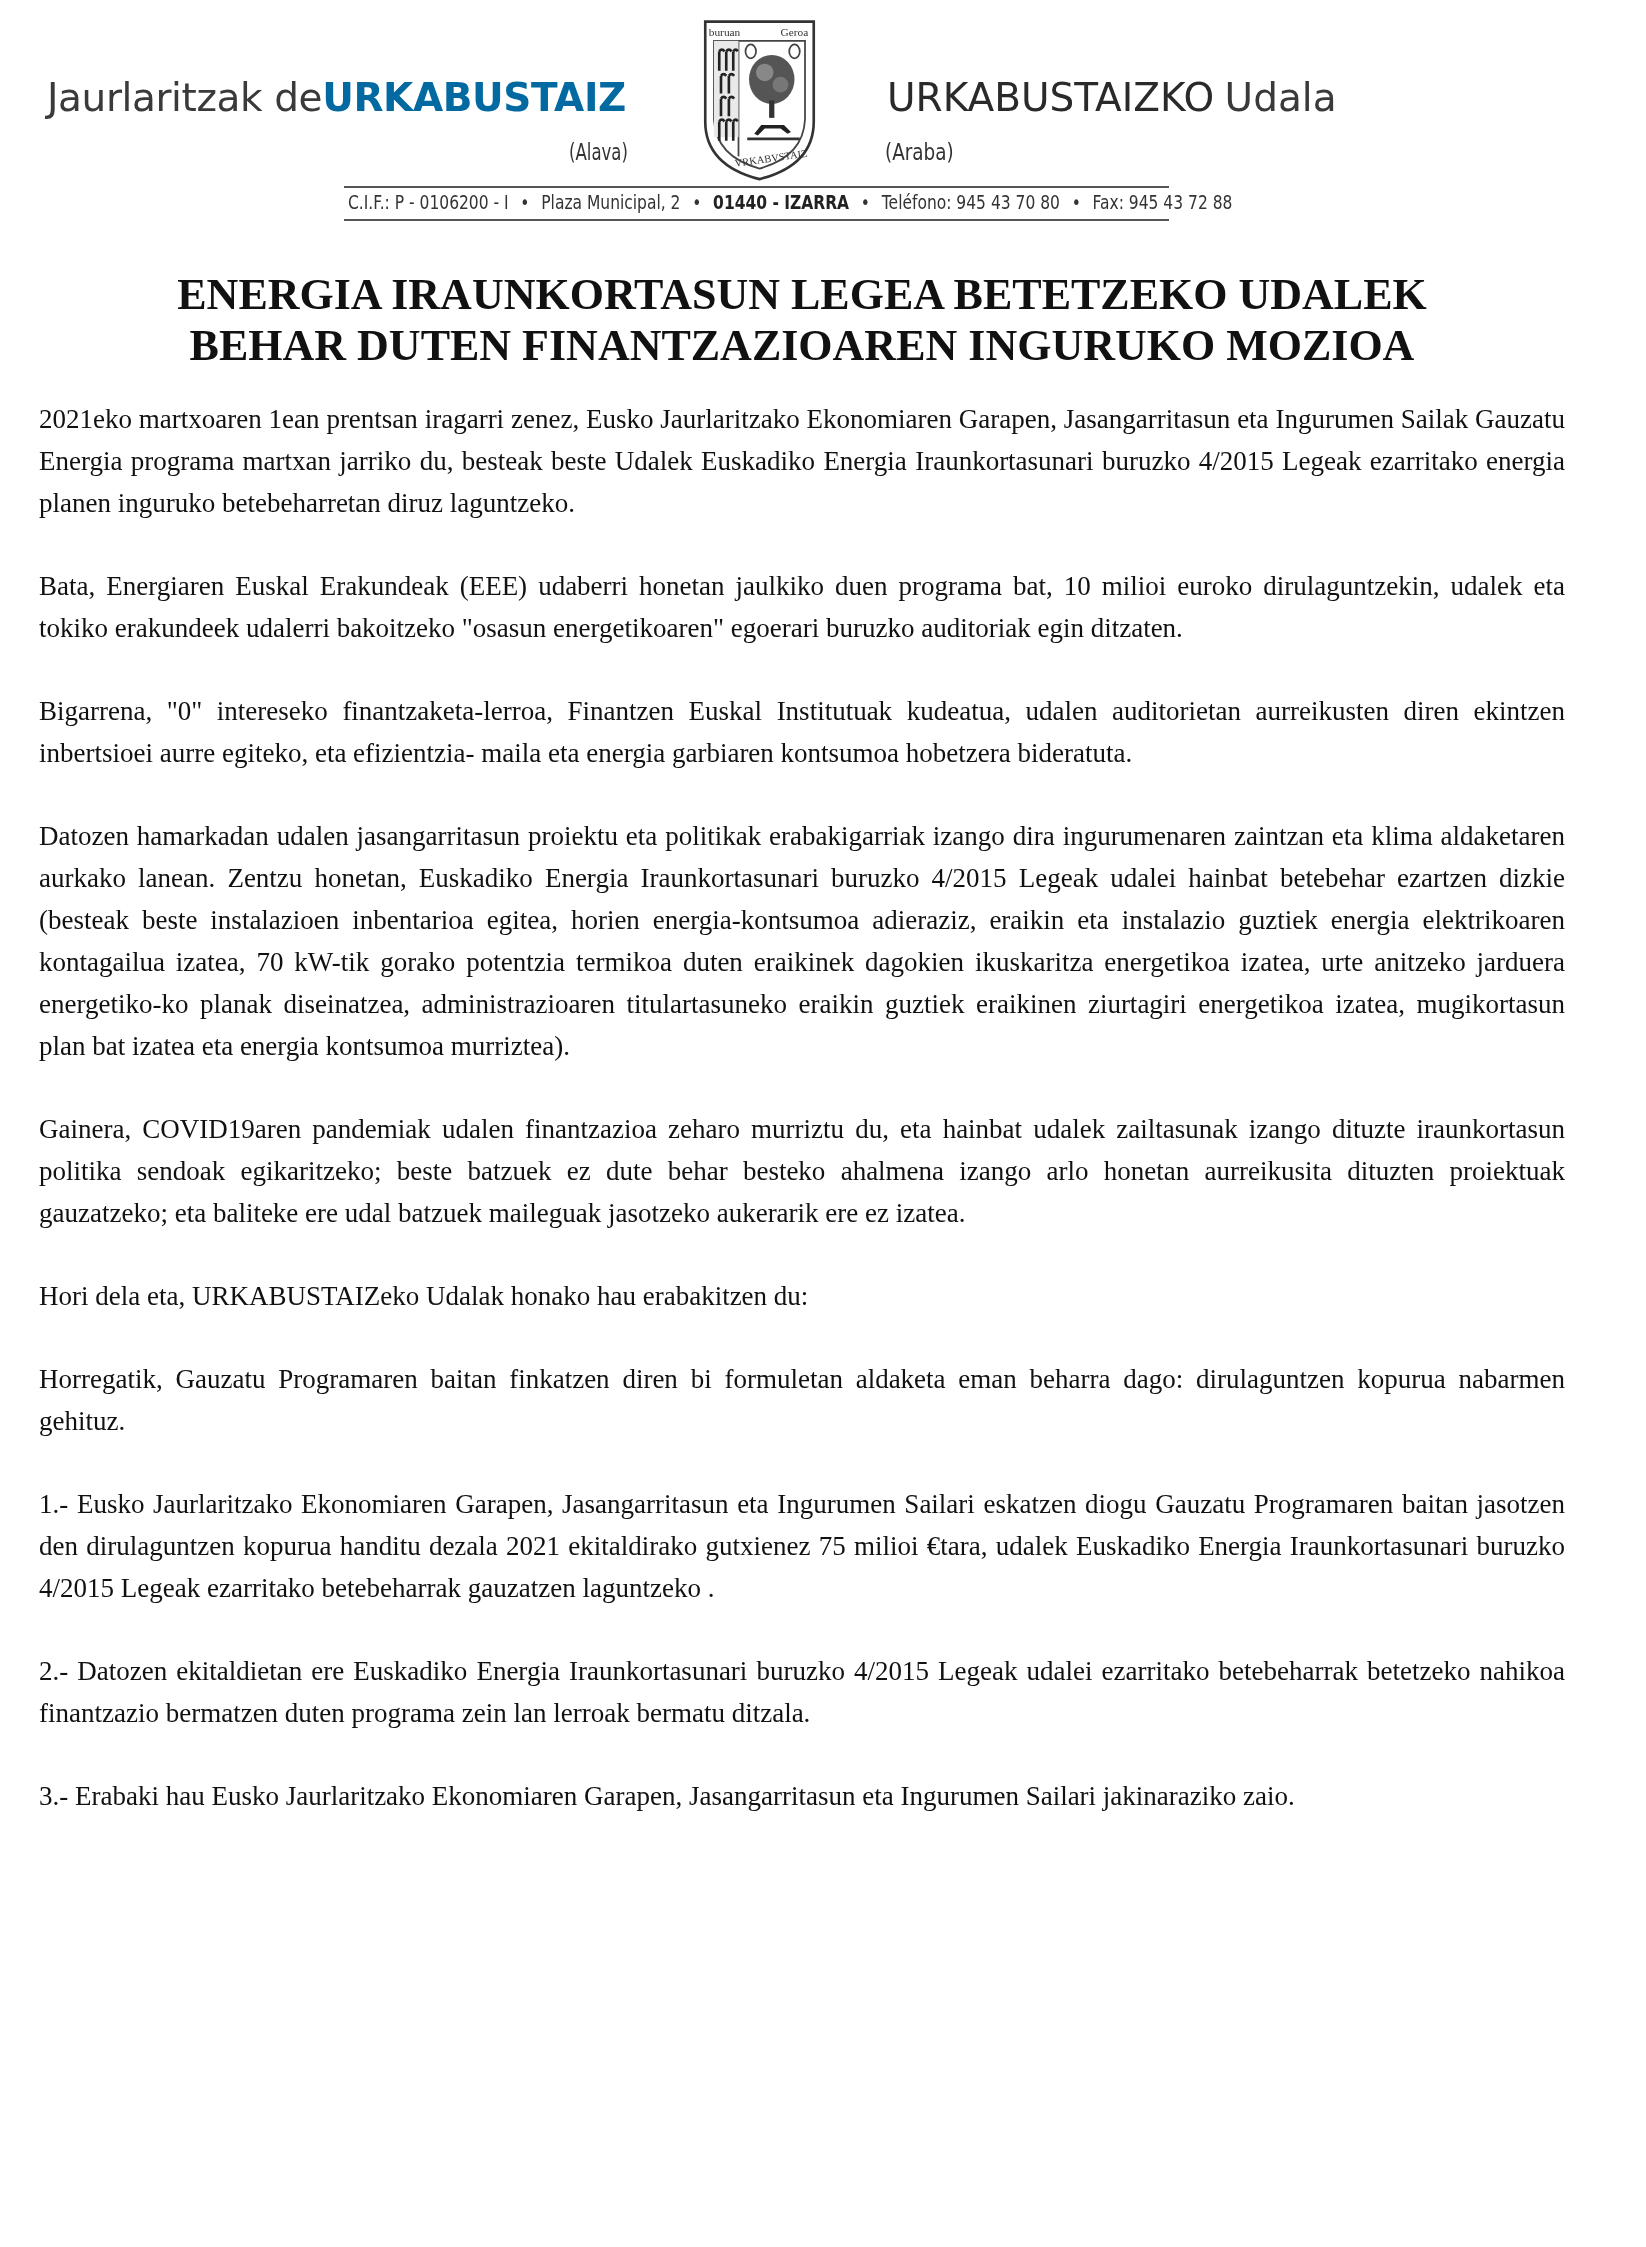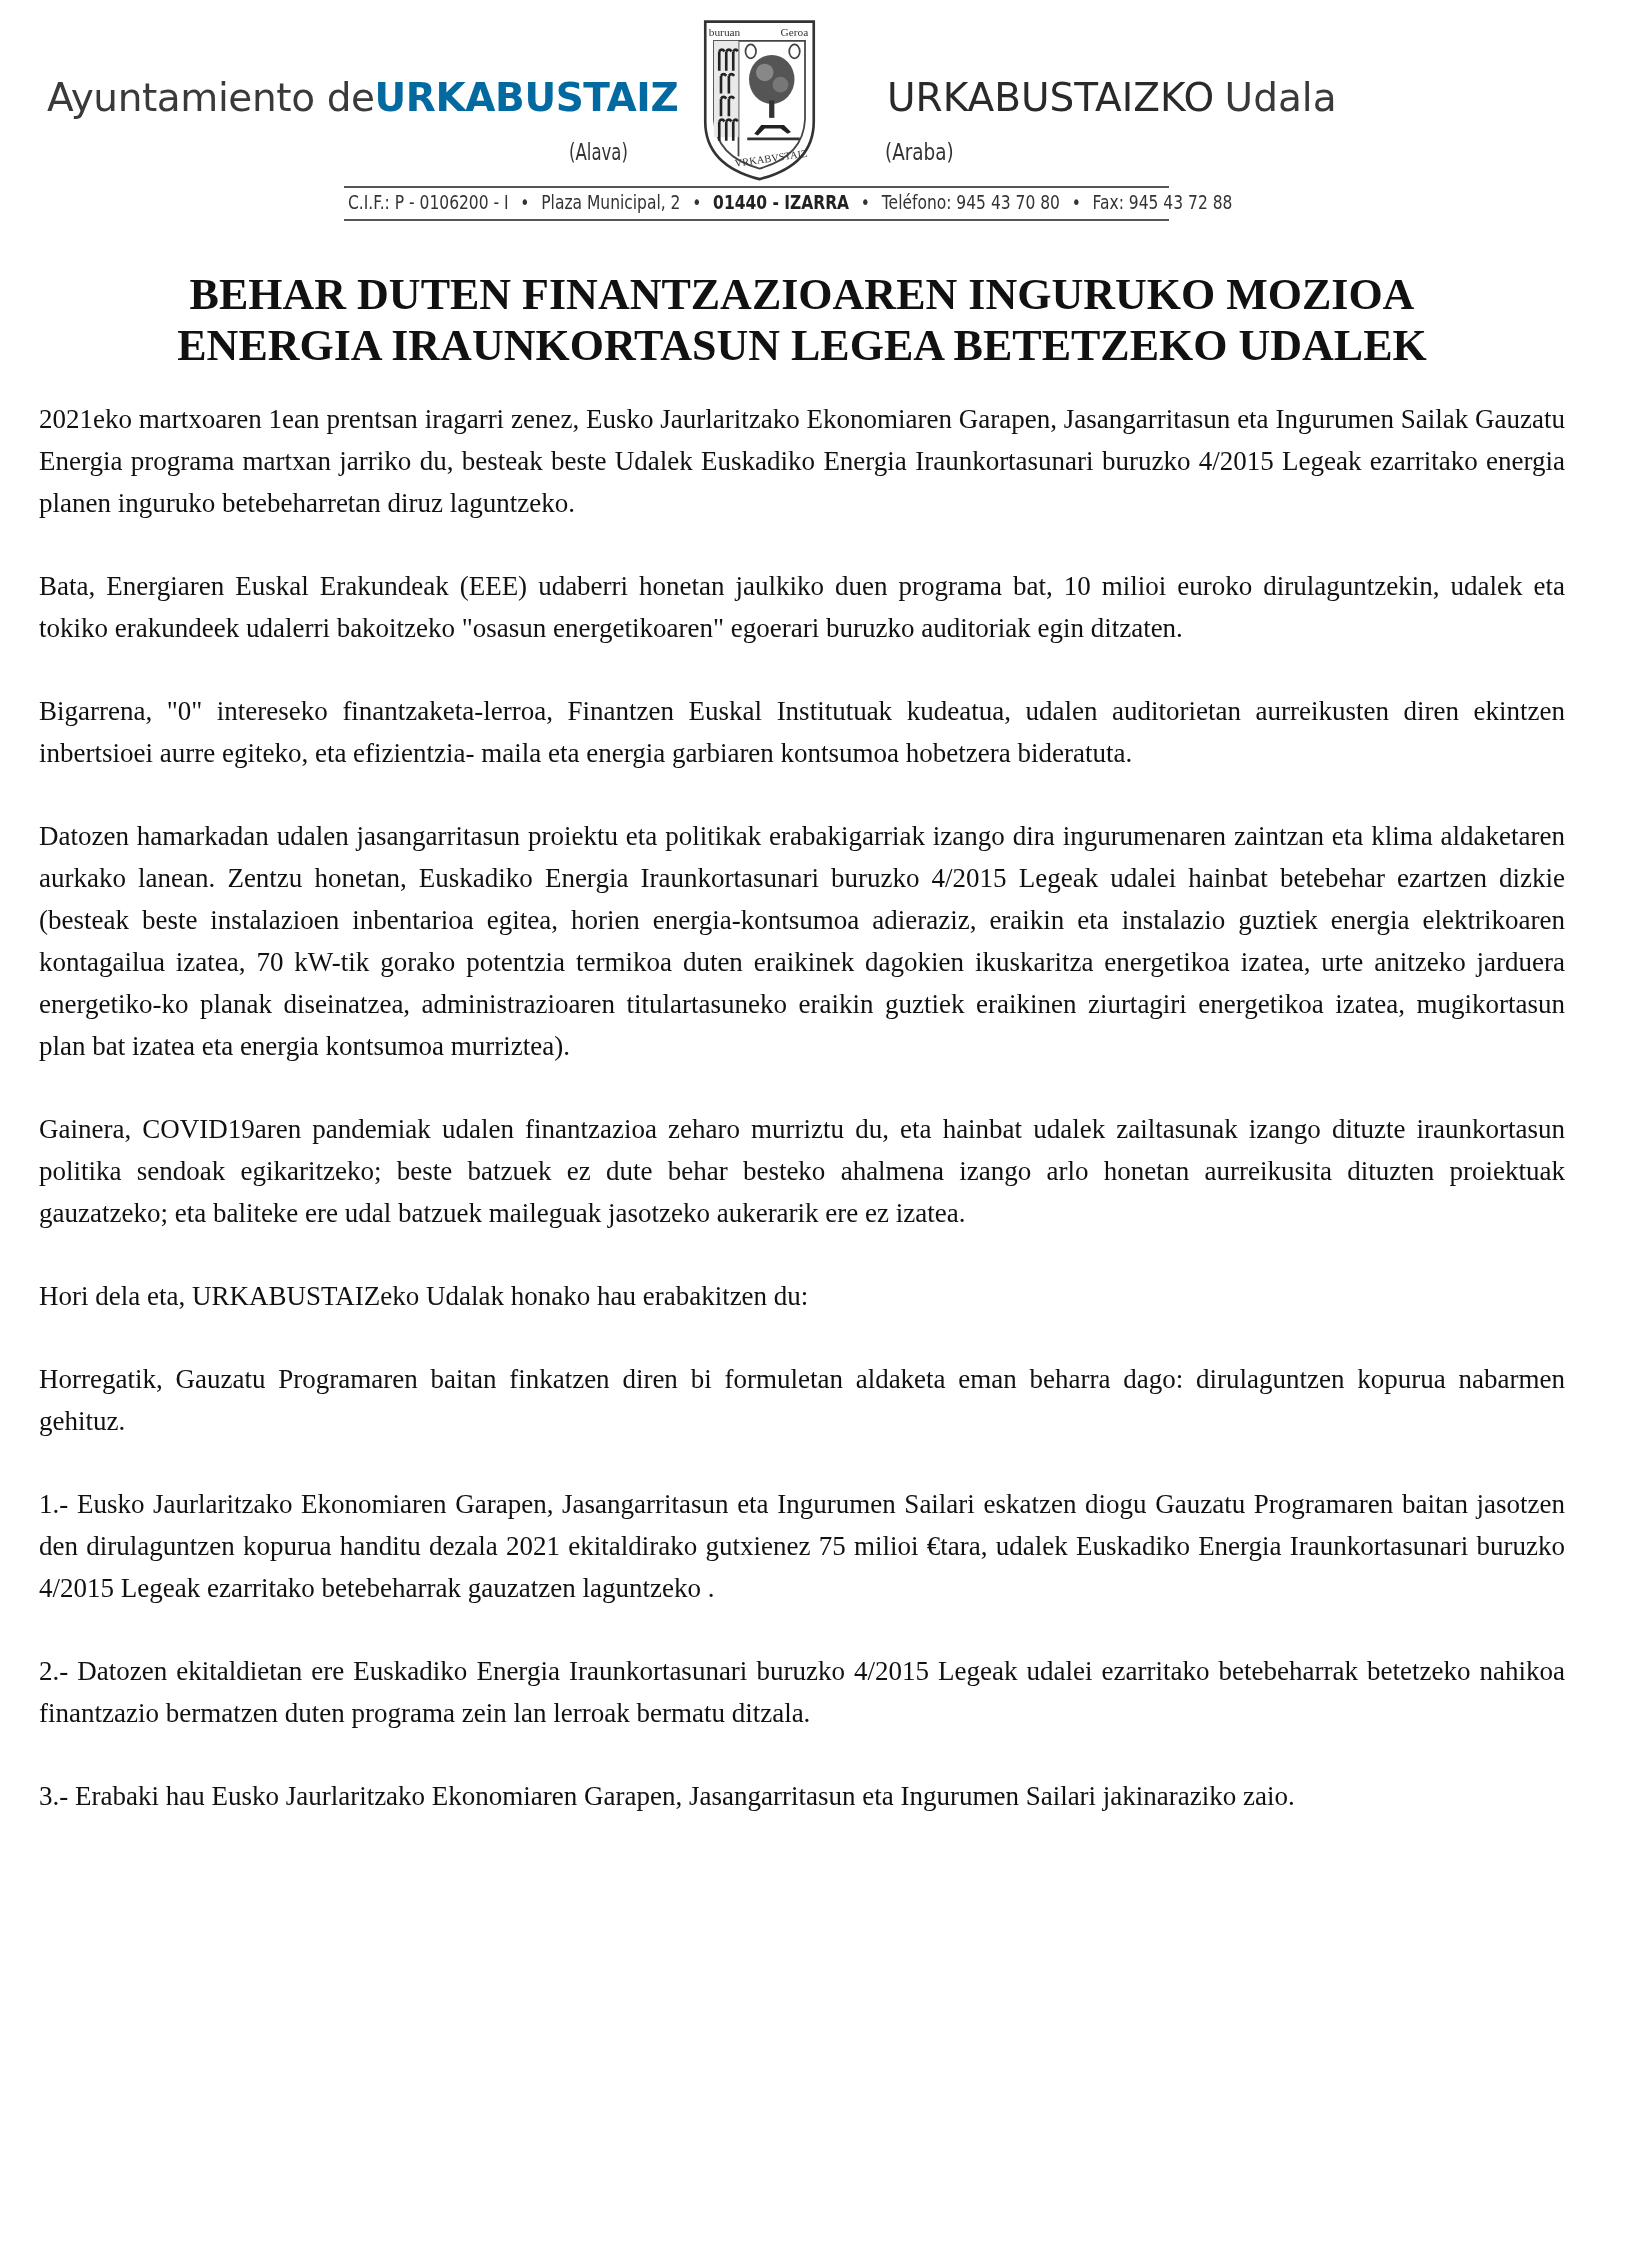--- a/index.html
+++ b/index.html
@@ -24,21 +24,21 @@
   .title { position: absolute; left: 39px; top: 269px; width: 1526px; text-align: center; font-family: "Liberation Serif", serif; font-weight: bold; font-size: 44px; line-height: 51px; color: #111; }
 
   .body { position: absolute; left: 39px; top: 398px; width: 1526px; font-family: "Liberation Serif", serif; font-size: 27px; line-height: 42px; color: #111; }
   .body p { margin: 0 0 41px 0; text-align: justify; }
 </style>
 </head>
 <body>
 
 <div class="letterhead">
   <div class="lh-left">
-    <span class="pre">Ayuntamiento de</span><span class="name">URKABUSTAIZ</span>
+    <span class="pre">Jaurlaritzak de</span><span class="name">URKABUSTAIZ</span>
   </div>
   <div class="prov-l">(Alava)</div>
 
   <svg class="shield" viewBox="0 0 136 190">
     <path d="M6 6 H130 V120 Q130 170 68 186 Q6 170 6 120 Z" fill="#fff" stroke="#333" stroke-width="3"></path>
     <path d="M16 28 H120 V118 Q118 160 68 174 Q18 160 16 118 Z" fill="#fff" stroke="#444" stroke-width="2"></path>
     <line x1="44" y1="28" x2="44" y2="160" stroke="#444" stroke-width="2"></line>
     <rect x="16" y="28" width="28" height="110" fill="#e9e9e9" stroke="none"></rect>
     <text x="10" y="22" font-family="Liberation Serif, serif" font-size="13" fill="#333">buruan</text>
     <text x="92" y="22" font-family="Liberation Serif, serif" font-size="13" fill="#333">Geroa</text>
@@ -79,22 +79,22 @@
     <b>01440 - IZARRA</b>
     <span class="sep">•</span>
     <span>Teléfono: 945 43 70 80</span>
     <span class="sep">•</span>
     <span>Fax: 945 43 72 88</span>
   </div>
   <div class="rule bot"></div>
 </div>
 
 <div class="title">
+  <div>ENERGIA IRAUNKORTASUN LEGEA BETETZEKO UDALEK</div>
   <div>BEHAR DUTEN FINANTZAZIOAREN INGURUKO MOZIOA</div>
-  <div>ENERGIA IRAUNKORTASUN LEGEA BETETZEKO UDALEK</div>
 </div>
 
 <div class="body">
   <p>2021eko martxoaren 1ean prentsan iragarri zenez, Eusko Jaurlaritzako Ekonomiaren Garapen, Jasangarritasun eta Ingurumen Sailak Gauzatu Energia programa martxan jarriko du, besteak beste Udalek Euskadiko Energia Iraunkortasunari buruzko 4/2015 Legeak ezarritako energia planen inguruko betebeharretan diruz laguntzeko.</p>
   <p>Bata, Energiaren Euskal Erakundeak (EEE) udaberri honetan jaulkiko duen programa bat, 10 milioi euroko dirulaguntzekin, udalek eta tokiko erakundeek udalerri bakoitzeko "osasun energetikoaren" egoerari buruzko auditoriak egin ditzaten.</p>
   <p>Bigarrena, "0" intereseko finantzaketa-lerroa, Finantzen Euskal Institutuak kudeatua, udalen auditorietan aurreikusten diren ekintzen inbertsioei aurre egiteko, eta efizientzia- maila eta energia garbiaren kontsumoa hobetzera bideratuta.</p>
   <p>Datozen hamarkadan udalen jasangarritasun proiektu eta politikak erabakigarriak izango dira ingurumenaren zaintzan eta klima aldaketaren aurkako lanean. Zentzu honetan, Euskadiko Energia Iraunkortasunari buruzko 4/2015 Legeak udalei hainbat betebehar ezartzen dizkie (besteak beste  instalazioen inbentarioa egitea, horien energia-kontsumoa adieraziz, eraikin eta instalazio guztiek energia elektrikoaren kontagailua izatea, 70 kW-tik gorako potentzia termikoa duten eraikinek dagokien ikuskaritza energetikoa izatea, urte anitzeko jarduera energetiko-ko planak diseinatzea, administrazioaren titulartasuneko eraikin guztiek eraikinen ziurtagiri energetikoa izatea, mugikortasun plan bat izatea eta energia kontsumoa murriztea).</p>
   <p>Gainera, COVID19aren pandemiak udalen finantzazioa zeharo murriztu du, eta hainbat udalek zailtasunak izango dituzte iraunkortasun politika sendoak egikaritzeko; beste batzuek ez dute behar besteko ahalmena izango arlo honetan aurreikusita dituzten proiektuak gauzatzeko; eta baliteke ere udal batzuek maileguak jasotzeko aukerarik ere ez izatea.</p>
   <p>Hori dela eta, URKABUSTAIZeko Udalak honako hau erabakitzen du:</p>
   <p>Horregatik, Gauzatu Programaren baitan finkatzen diren bi formuletan aldaketa eman beharra dago: dirulaguntzen kopurua nabarmen gehituz.</p>

